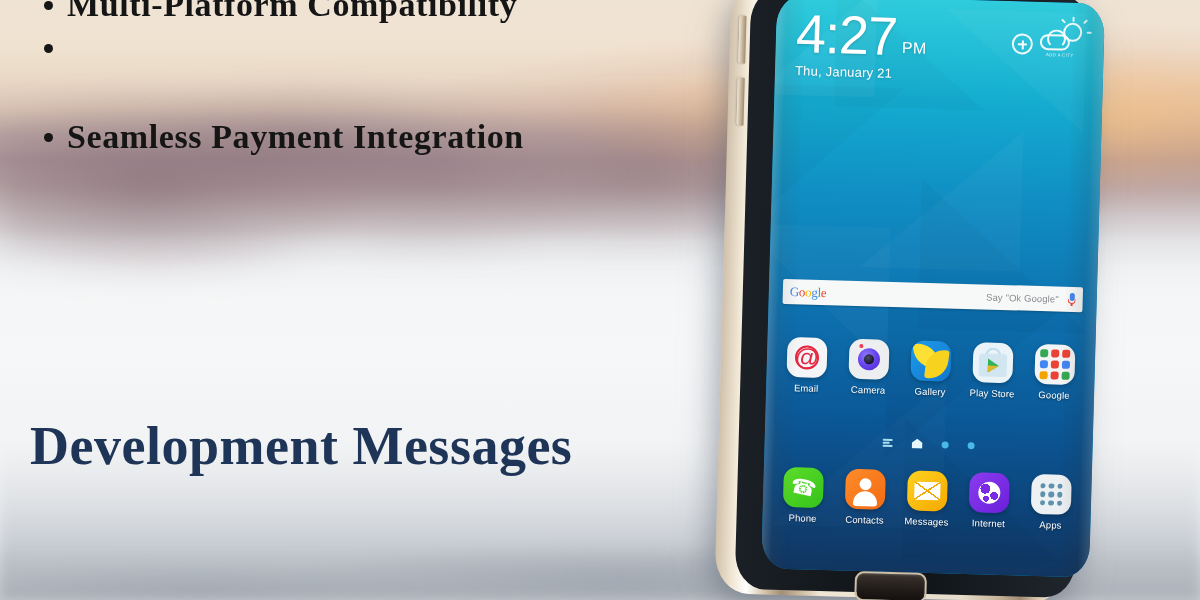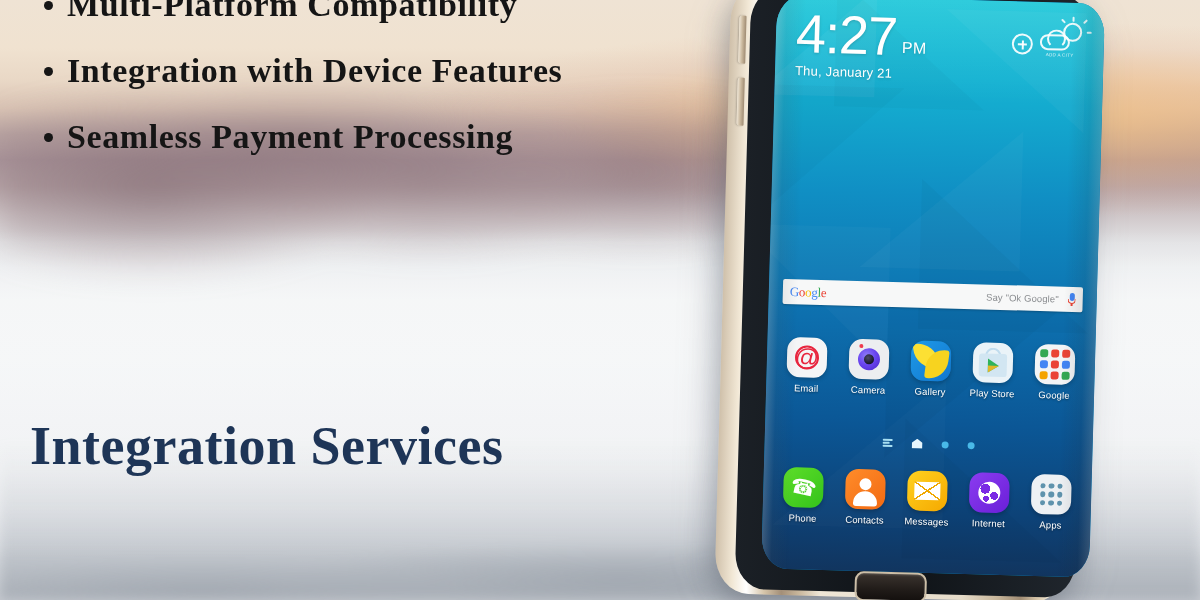--- a/index.html
+++ b/index.html
@@ -627,30 +627,29 @@
   <div class="bg-layer bg-ground"></div>
   <div class="bg-layer bg-veil"></div>
 
   <div class="bullets">
     <div class="bullet-row">
       <span class="bullet-dot"></span>
       <span class="bullet-text">Multi-Platform Compatibility</span>
     </div>
     <div class="bullet-row">
       <span class="bullet-dot"></span>
-      <span class="bullet-text">Integration with Device Features</span>
     </div>
     <div class="bullet-row">
       <span class="bullet-dot"></span>
-      <span class="bullet-text">Seamless Payment Processing</span>
+      <span class="bullet-text">Seamless Payment Integration</span>
     </div>
   </div>
 
   <div class="headline">
-    <div class="headline-line">Integration Services</div>
+    <div class="headline-line">Development Messages</div>
   </div>
 
   <div id="phone">
     <div class="phone-shadow"></div>
 
     <div class="phone-frame">
       <div class="side-btn b1"></div>
       <div class="side-btn b2"></div>
 
       <div class="phone-bezel">

